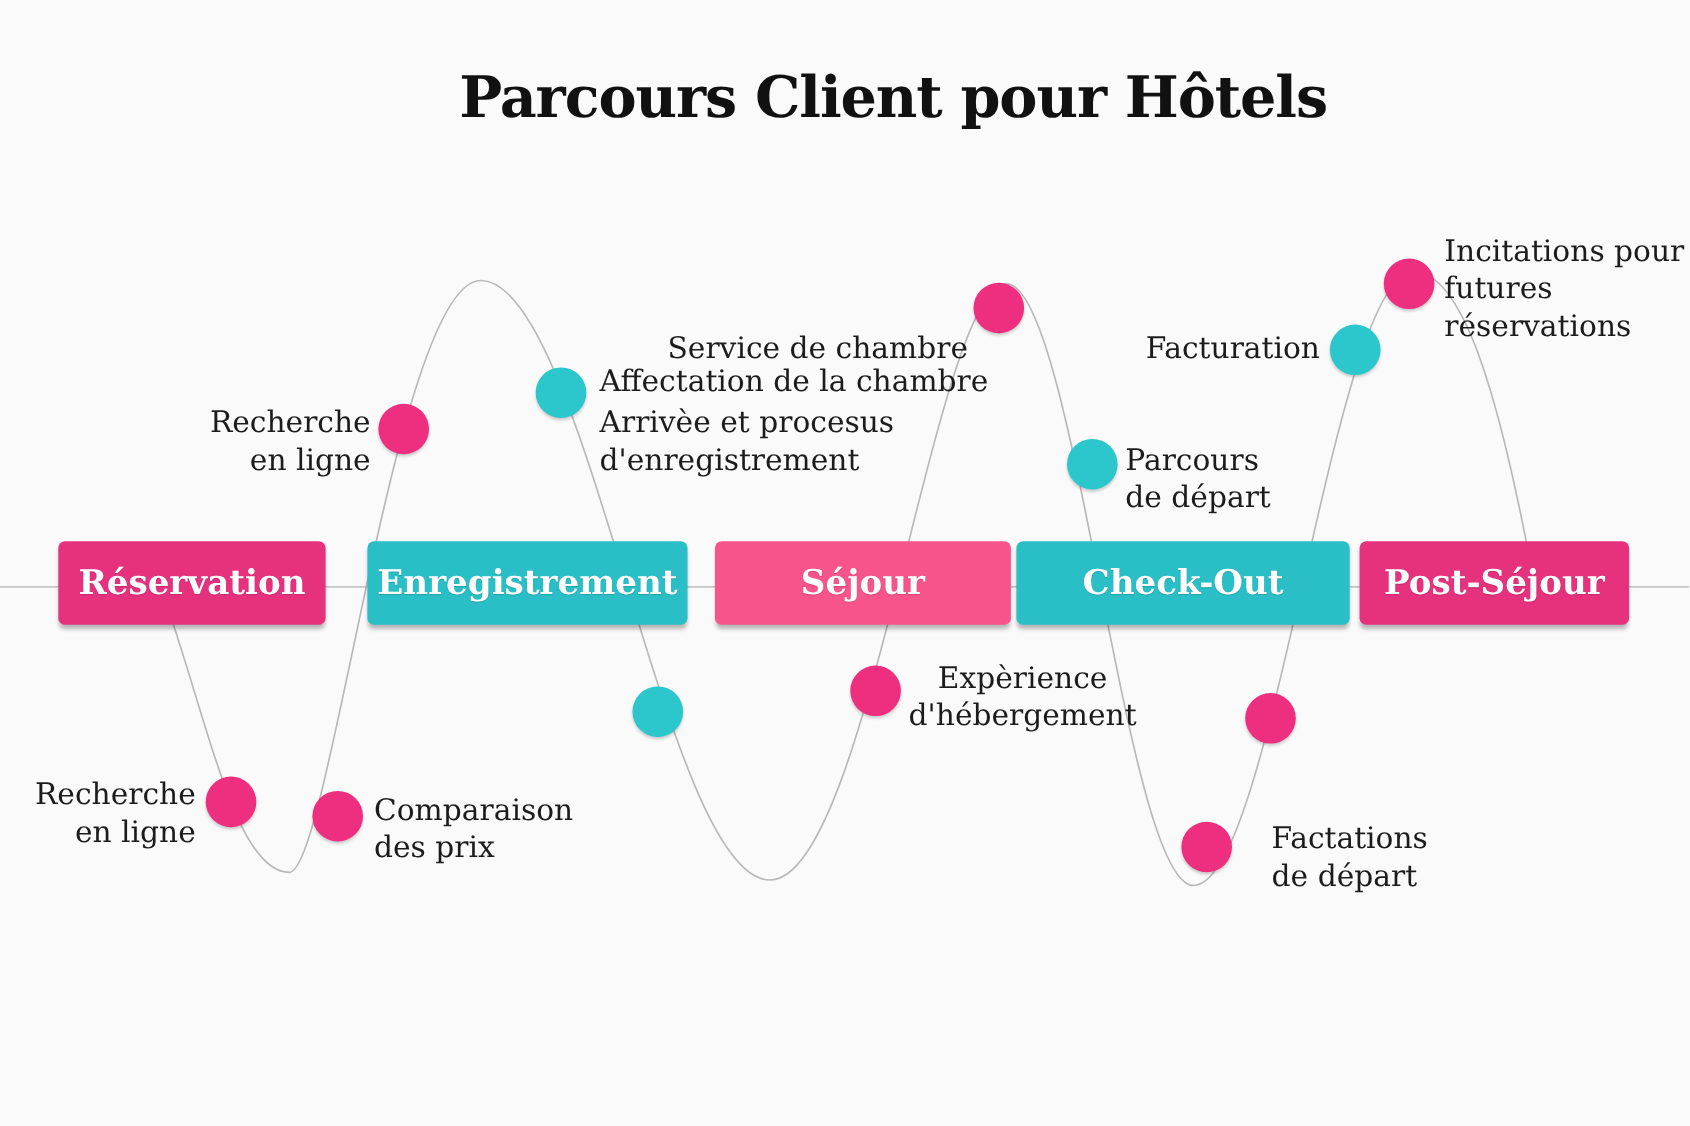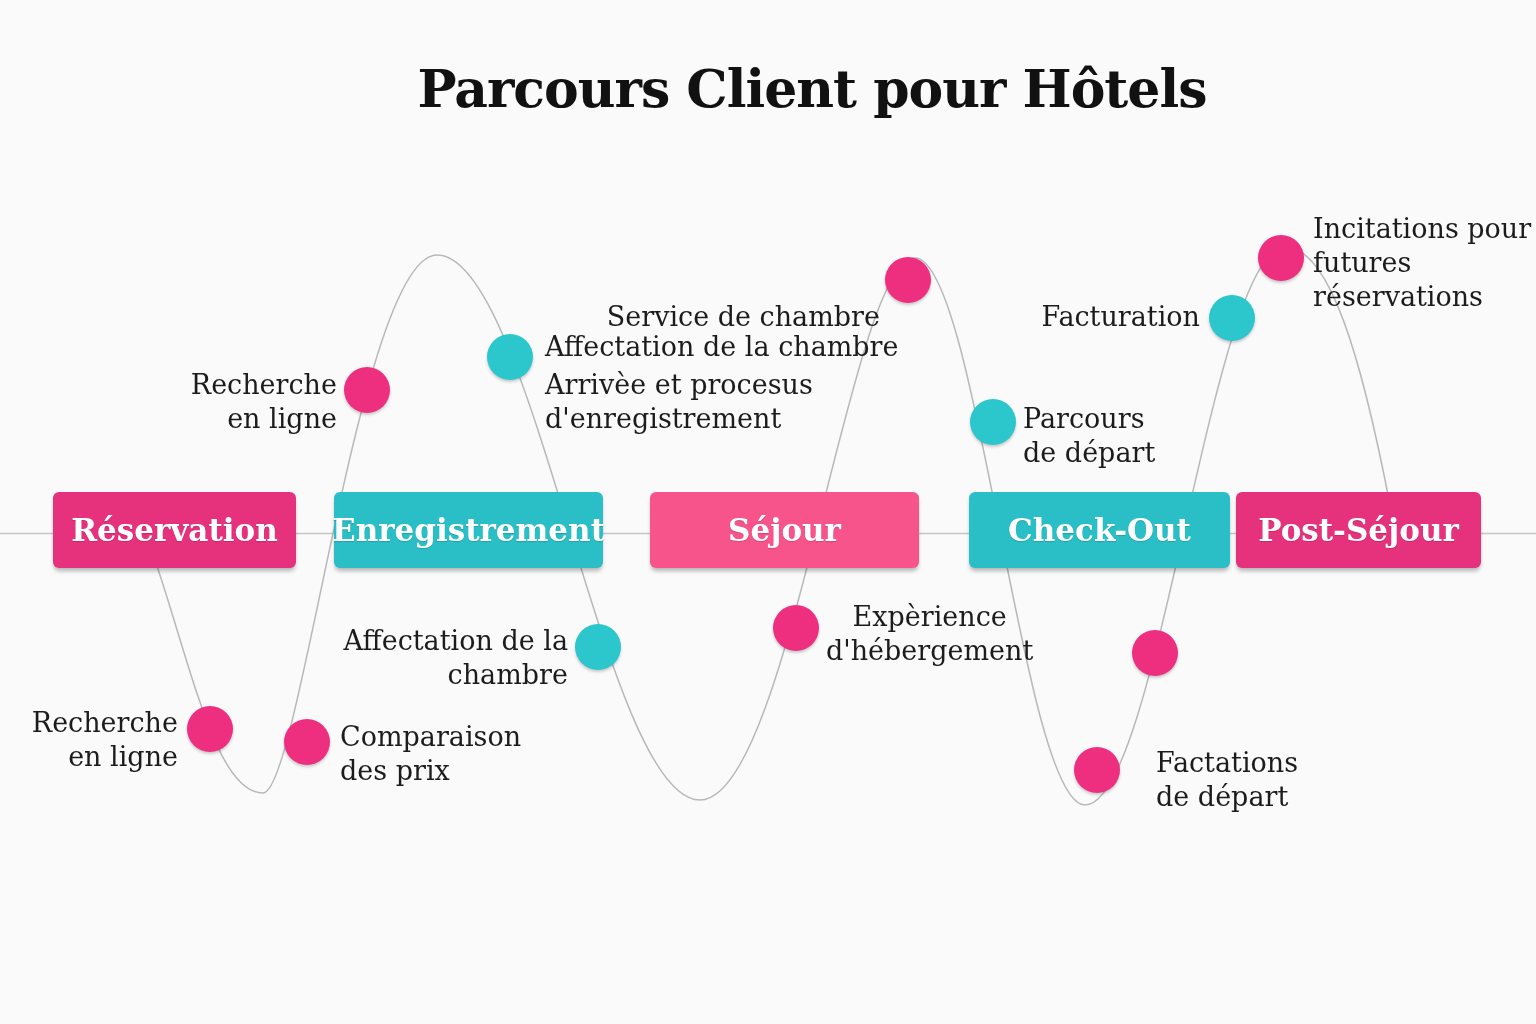--- a/index.html
+++ b/index.html
@@ -66,27 +66,27 @@
              C 533 255, 604 800, 700 800
              C 790 800, 850 258, 915 258
              C 977 258, 1023 805, 1085 805
              C 1158 805, 1212 247, 1285 247
              C 1330 247, 1362 360, 1390 505" fill="none" stroke="#b8b8b8" stroke-width="1.5"></path>
   </svg>
 
   <div class="stage-box pink" style="left:53px;top:492px;width:243px;">
       <span>Réservation</span>
     </div>
-  <div class="stage-box teal" style="left:334px;top:492px;width:269px;">
+  <div class="stage-box teal" style="left:334px;top:492px;width:291px;">
       <span>Enregistrement</span>
     </div>
   <div class="stage-box pink-light" style="left:650px;top:492px;width:269px;">
       <span>Séjour</span>
     </div>
-  <div class="stage-box teal" style="left:969px;top:492px;width:261px;text-align:right;">
+  <div class="stage-box teal" style="left:924px;top:492px;width:303px;text-align:right;">
       <span>Check-Out</span>
     </div>
   <div class="stage-box pink" style="left:1236px;top:492px;width:245px;">
       <span>Post-Séjour</span>
     </div>
 
   <div class="dot pink" style="left:187px;top:706px;"></div>
   <div class="dot pink" style="left:284px;top:719px;"></div>
   <div class="dot pink" style="left:344px;top:367px;"></div>
   <div class="dot teal" style="left:487px;top:334px;"></div>
@@ -101,22 +101,20 @@
 
   <div class="tp-label align-right" style="right:1358px;top:706px;">Recherche
 en ligne</div>
   <div class="tp-label" style="left:340px;top:720px;">Comparaison
 des prix</div>
   <div class="tp-label align-right" style="right:1199px;top:368px;">Recherche
 en ligne</div>
   <div class="tp-label" style="left:545px;top:330px;">Affectation de la chambre</div>
   <div class="tp-label" style="left:545px;top:368px;">Arrivèe et procesus
 d'enregistrement</div>
-  <div class="tp-label align-right" style="right:968px;top:624px;">Affectation de la
-chambre</div>
   <div class="tp-label" style="left:826px;top:600px;text-align:center;">Expèrience
 d'hébergement</div>
   <div class="tp-label align-right" style="right:656px;top:260px;margin-top:40px;">Service de chambre</div>
   <div class="tp-label" style="left:1023px;top:402px;">Parcours
 de départ</div>
   <div class="tp-label" style="left:1130px;top:746px;margin-left:26px;">Factations
 de départ</div>
   <div class="tp-label align-right" style="right:336px;top:300px;">Facturation</div>
   <div class="tp-label" style="left:1313px;top:212px;">Incitations pour
 futures réservations</div>

